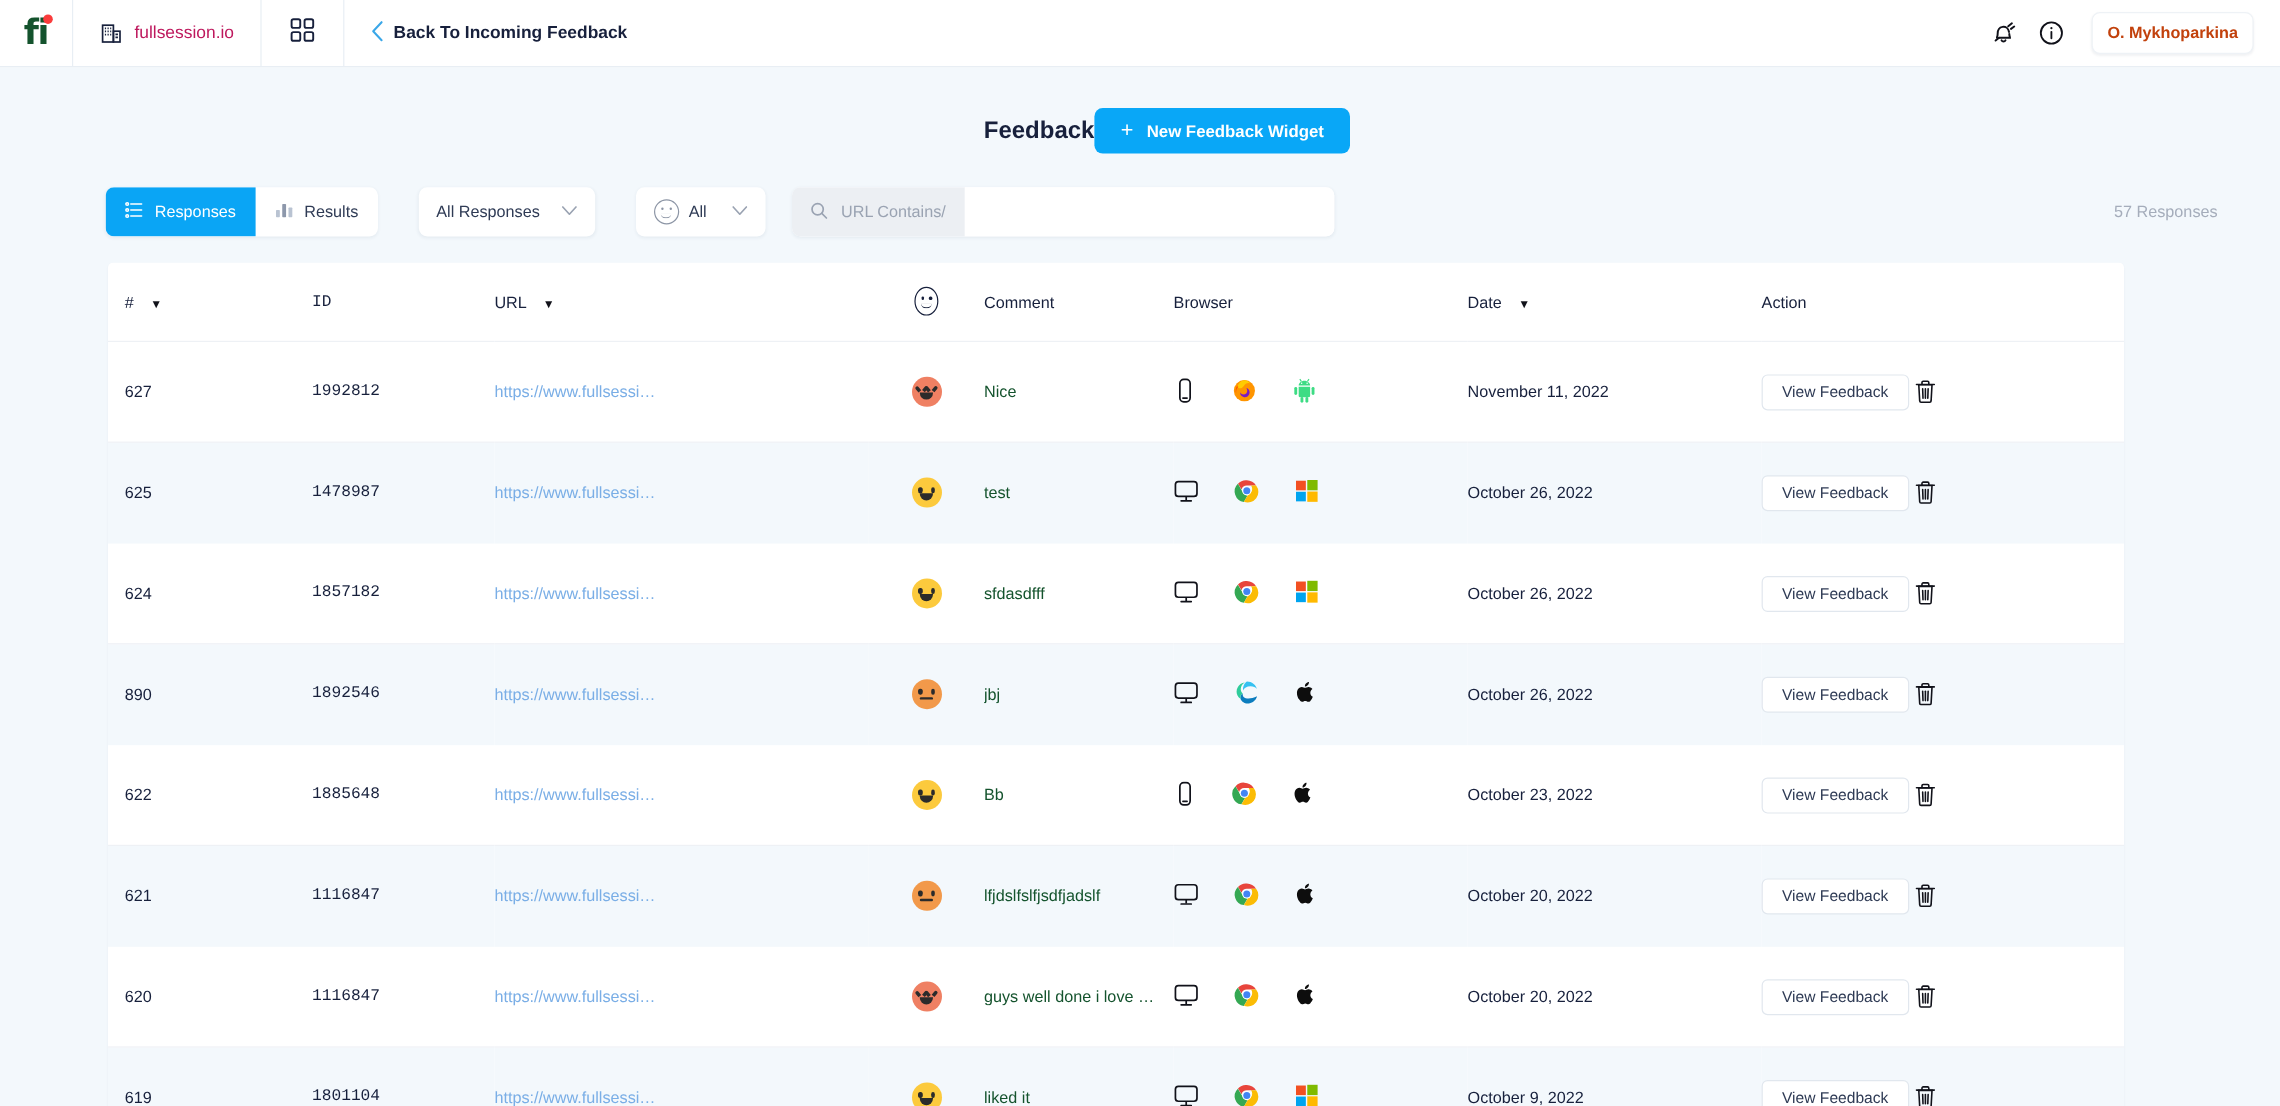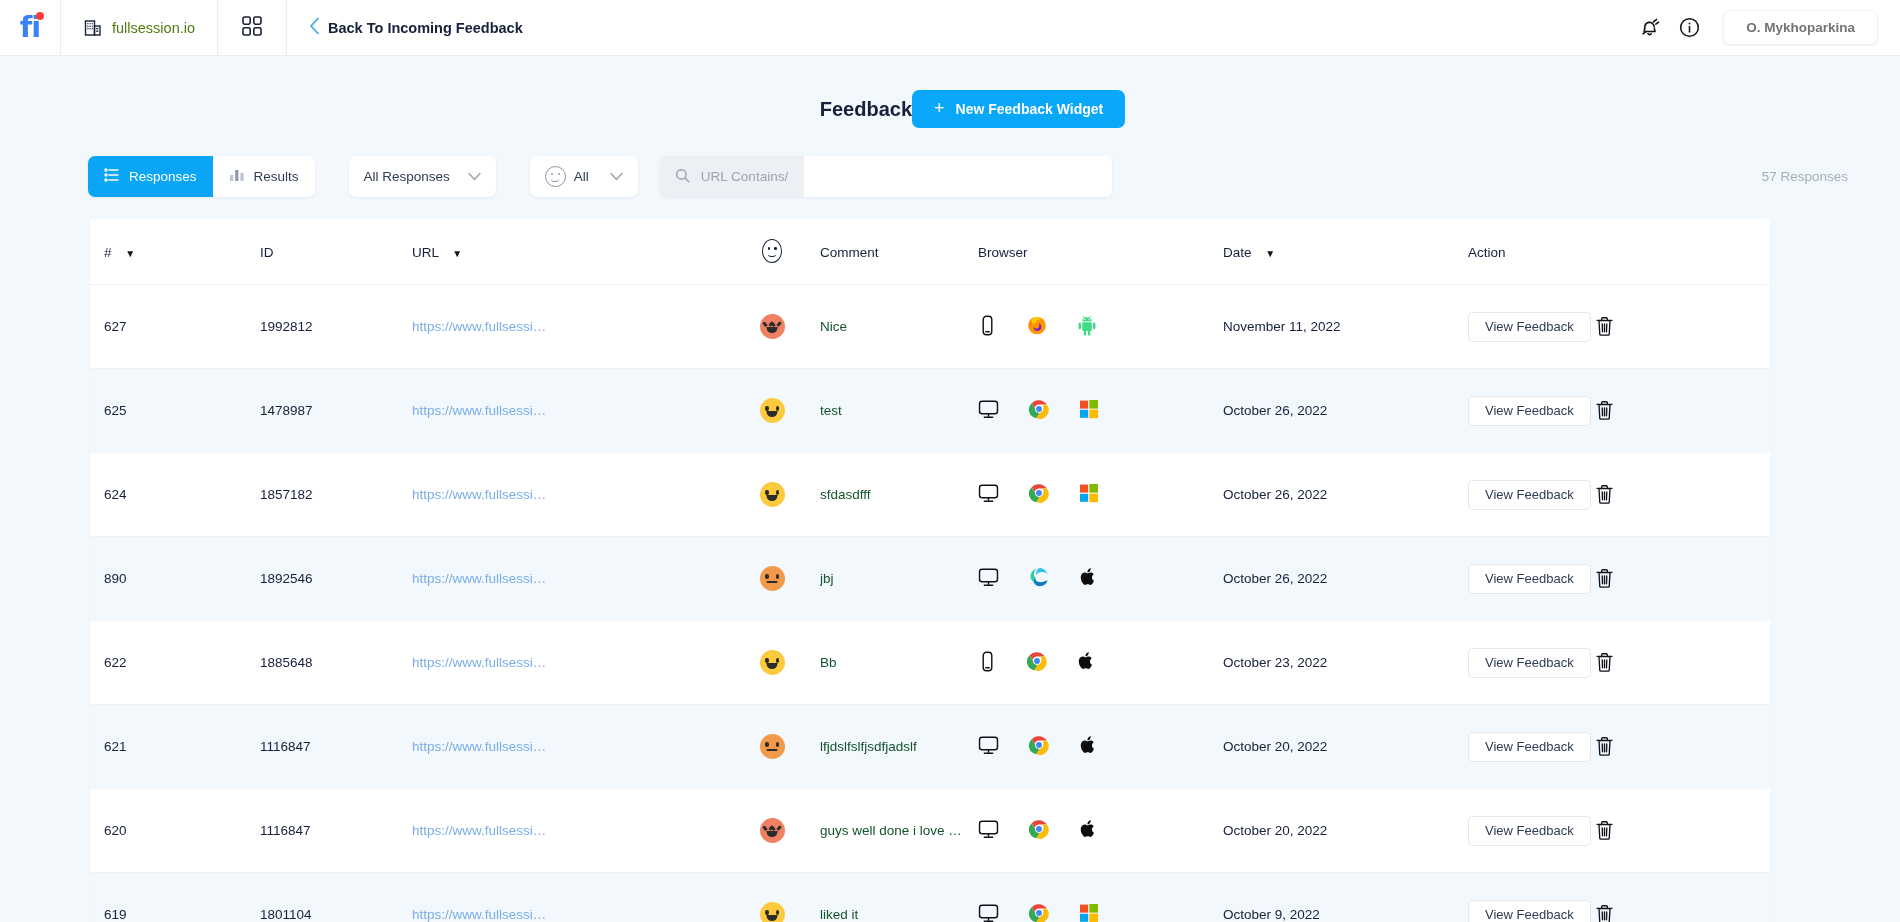--- a/index.html
+++ b/index.html
@@ -17,53 +17,53 @@
     display: flex; align-items: stretch;
     border-bottom: 1px solid #e8eef4;
     position: relative;
   }
   .tb-logo {
     width: 60px; display: flex; align-items: center; justify-content: center;
     position: relative;
   }
   .tb-logo .fi {
     font-family: "DejaVu Sans", sans-serif;
-    font-weight: 700; font-size: 29px; color: #3b82f6;
+    font-weight: 700; font-size: 29px; color: #14532d;
     letter-spacing: -1px; line-height: 1;
   }
   .tb-logo .dot {
     position: absolute; width: 8px; height: 8px; border-radius: 50%;
     background: #fa3c3c; top: 12px; left: 36px;
   }
   .tb-sep { width: 1px; background: #e8eef4; align-self: stretch; margin: 0; }
   .tb-project {
     display: flex; align-items: center; gap: 9px;
     padding: 0 22px;
   }
   .tb-project .bld svg { display: block; }
-  .tb-project .name { font-size: 14.5px; color: #4d7c0f; }
+  .tb-project .name { font-size: 14.5px; color: #be185d; }
   .tb-apps {
     display: flex; align-items: center; justify-content: center;
     padding: 0 22px; cursor: pointer;
   }
   .tb-back {
     display: flex; align-items: center; gap: 8px;
     padding: 0 22px;
     cursor: pointer;
   }
   .tb-back .chev { color: #3aa7e8; font-size: 20px; font-weight: 300; line-height: 1; }
   .tb-back .txt { font-size: 14.5px; font-weight: 700; color: #17203c; }
   .tb-right {
     margin-left: auto; display: flex; align-items: center; gap: 17px;
     padding-right: 22px;
   }
   .tb-icon { cursor: pointer; display: flex; align-items: center; }
   .tb-user {
     background: #ffffff; border: 1px solid #eef2f6; border-radius: 7px;
-    padding: 9px 22px; font-size: 13.5px; font-weight: 700; color: #737373;
+    padding: 9px 12px; font-size: 13.5px; font-weight: 700; color: #c2410c;
     cursor: pointer; box-shadow: 0 1px 2px rgba(20,30,60,0.06);
     margin-left: 5px;
   }
 
   
   .page { padding: 0 0 0 0; }
   .page-head {
     display: flex; align-items: center; justify-content: center;
     padding: 34px 50px 0 95px;
   }
@@ -137,21 +137,21 @@
     vertical-align: middle;
   }
   .sorticon { font-size: 10px; color: #11121a; margin-left: 10px; }
   tbody td {
     font-size: 13.5px; color: #17203c; padding: 0; height: 84px;
     vertical-align: middle; border-bottom: 1px solid #eef1f5;
   }
   tbody tr:nth-child(even) { background: #f3f8fc; }
   tbody tr:nth-child(even) td { border-bottom-color: transparent; }
   .c-num   { width: 170px; padding-left: 14px !important; }
-  .c-id    { width: 152px; }
+  .c-id    { width: 152px; font-family: Liberation Mono, monospace; }
   .c-url   { width: 312px; }
   .c-emo   { width: 96px; text-align: center; }
   .c-com   { width: 158px; }
   .c-brw   { width: 245px; }
   .c-date  { width: 245px; }
   .c-act   { width: auto; }
   th.c-num { padding-left: 14px; }
   th.c-emo { text-align: center; }
 
   .url-link { color: #7aaee6; text-decoration: none; font-size: 13.5px; cursor: pointer; }

